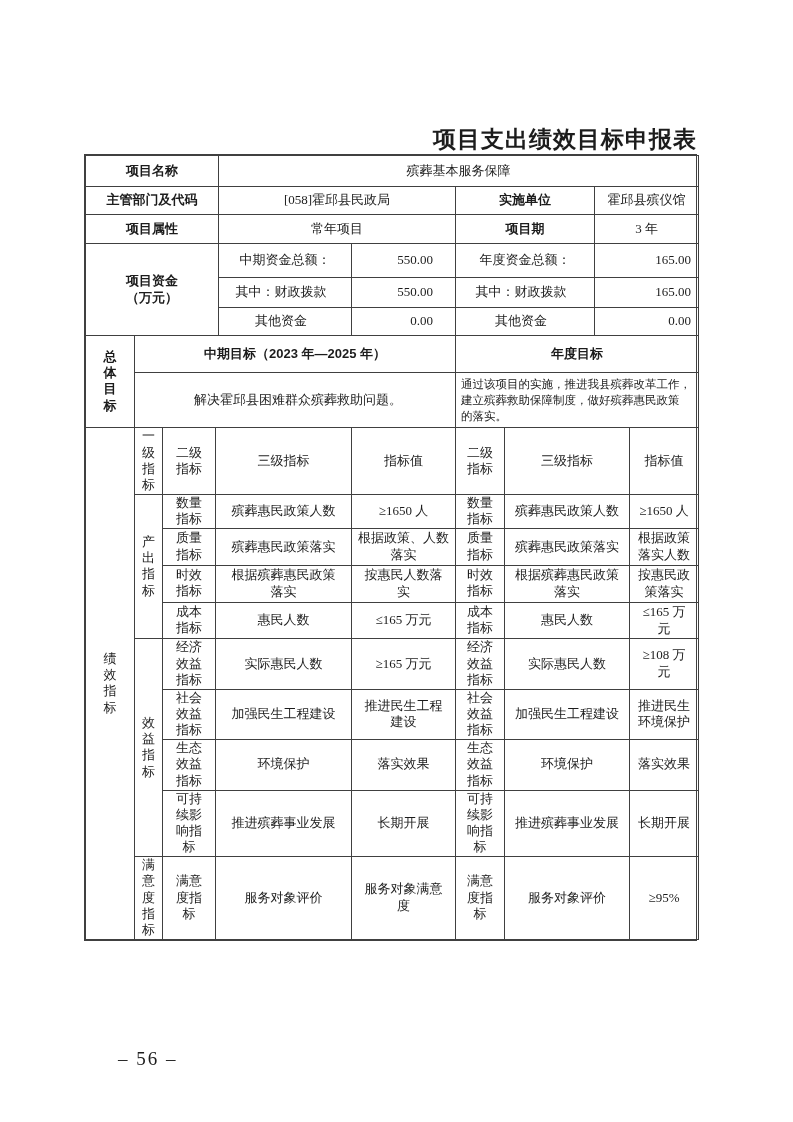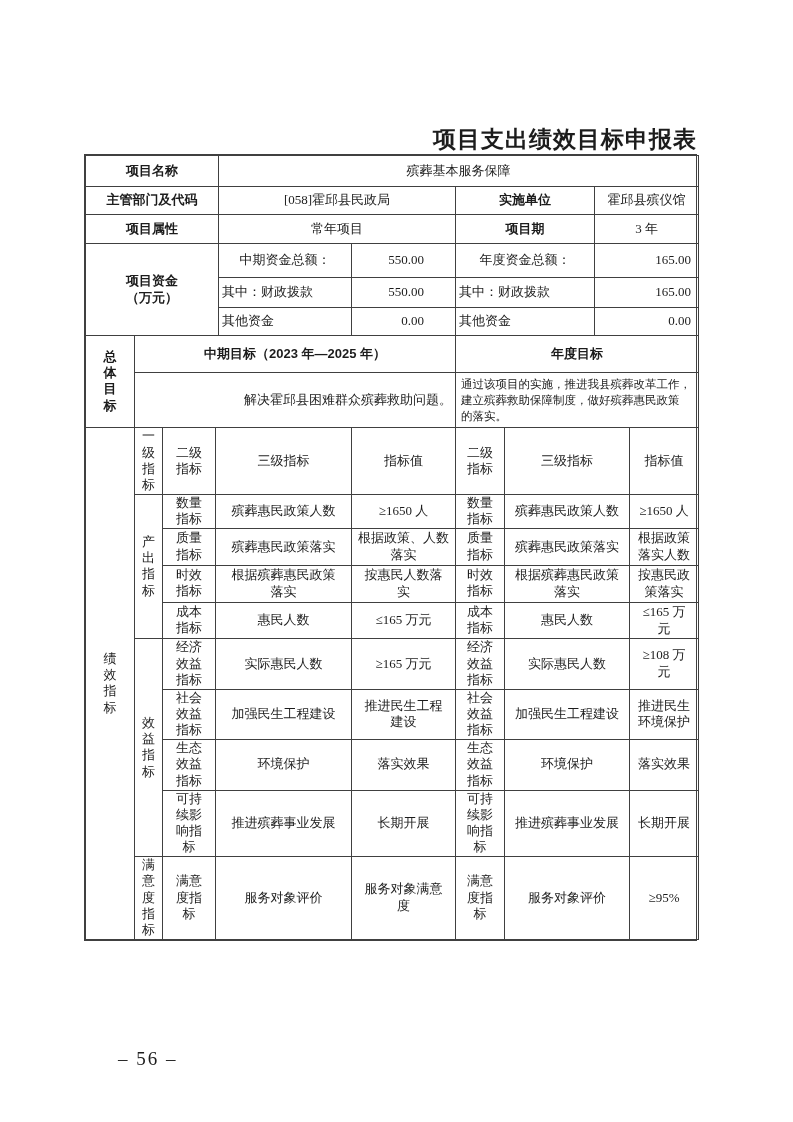--- a/index.html
+++ b/index.html
@@ -20,24 +20,24 @@
   td{
     border:1px solid #404040;text-align:center;vertical-align:middle;
     font-size:13px;line-height:1.3;padding:1px 3px;overflow:hidden;
   }
   .hei{font-family:"Liberation Sans","DejaVu Sans",sans-serif;font-weight:bold;}
   .vert{padding:0;}
   .vert span{display:inline-block;width:1.06em;word-break:break-all;line-height:1.25;text-align:center;}
   .two{padding:0;}
   .two span{display:inline-block;width:2.2em;word-break:break-all;line-height:1.25;text-align:center;}
   .pre{white-space:pre-line;}
-  .lblr{text-align:left;padding-right:11px;margin-top:24px;}
-  .numl{text-align:right;padding-right:31px;}
+  .lblr{text-align:center;padding-right:11px;margin-top:24px;}
+  .numl{text-align:right;padding-right:22px;}
   .numr{text-align:right;padding-right:7px;}
-  .goal-l{text-align:right;padding-left:9px;}
+  .goal-l{text-align:center;padding-left:9px;}
   .goal-r{text-align:left;padding:3px 5px;font-size:11.5px;line-height:1.4;white-space:pre-line;vertical-align:top;}
   .pagenum{position:absolute;left:118px;top:1048px;font-size:19px;letter-spacing:2px;}
 </style>
 </head>
 <body>
 
 <div class="doc">
 
   <h1 class="form-title">项目支出绩效目标申报表</h1>
 

